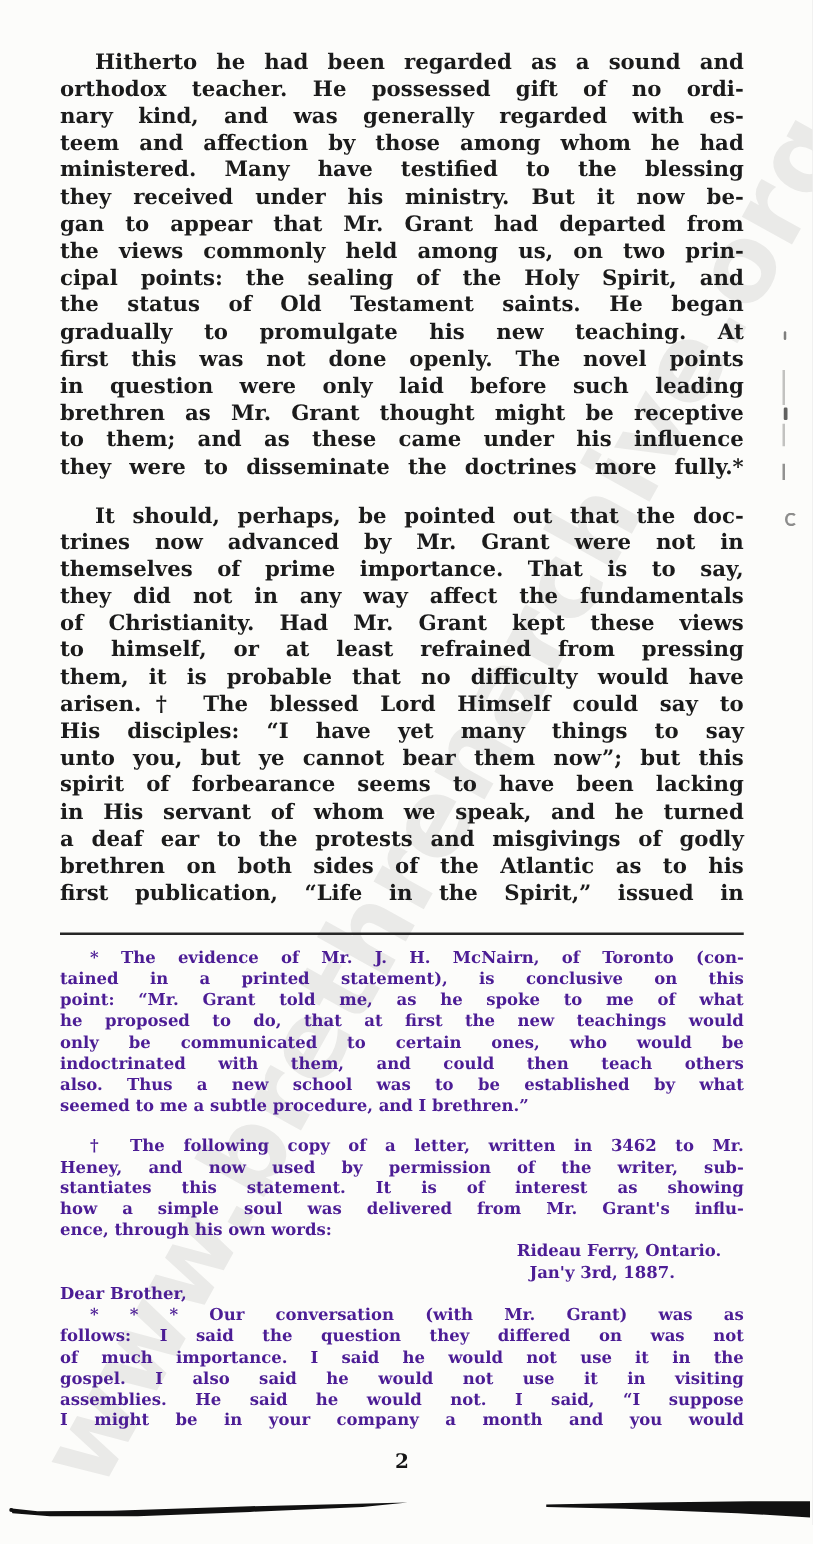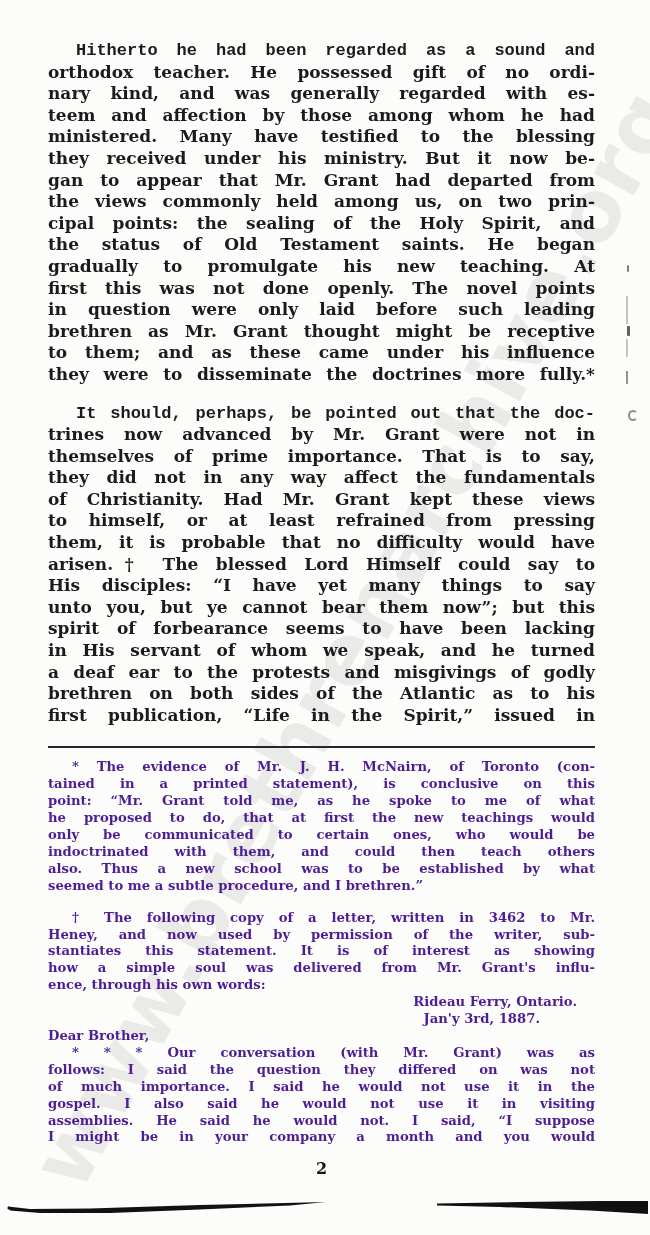--- a/index.html
+++ b/index.html
@@ -22,21 +22,21 @@
     text-align:justify;
     text-align-last:justify;
   }
   .fline{
     font:700 13.2px/16.9px "DejaVu Serif", serif;
     color:#4c1d95;
     text-align:justify;
     text-align-last:justify;
   }
   .lastleft{text-align-last:left;}
-  .ind{text-indent:28px;font-family:Liberation Mono, monospace;}
+  .ind{text-indent:28px;}
   .indf{text-indent:24px;}
   .mt-para{margin-top:17px;}
   .fnrule{
     border:none;height:2px;background:#262626;
     margin:20px 0 0 0;width:100%;
   }
   .mt-fn1{margin-top:11px;}
   .mt-fn2{margin-top:15px;}
   .placeline{text-align:center;text-align-last:right;padding-right:18px;}
   .dateline{text-align:right;text-align-last:right;padding-right:55px;}

